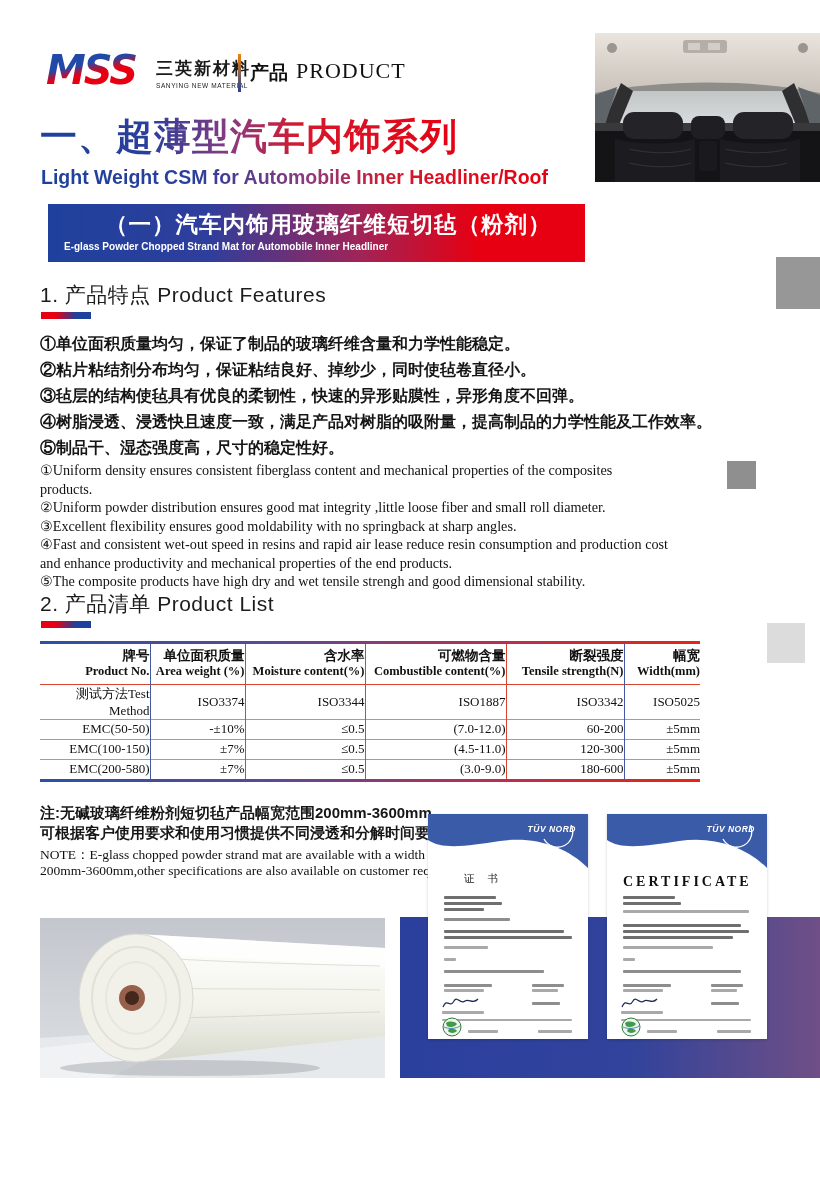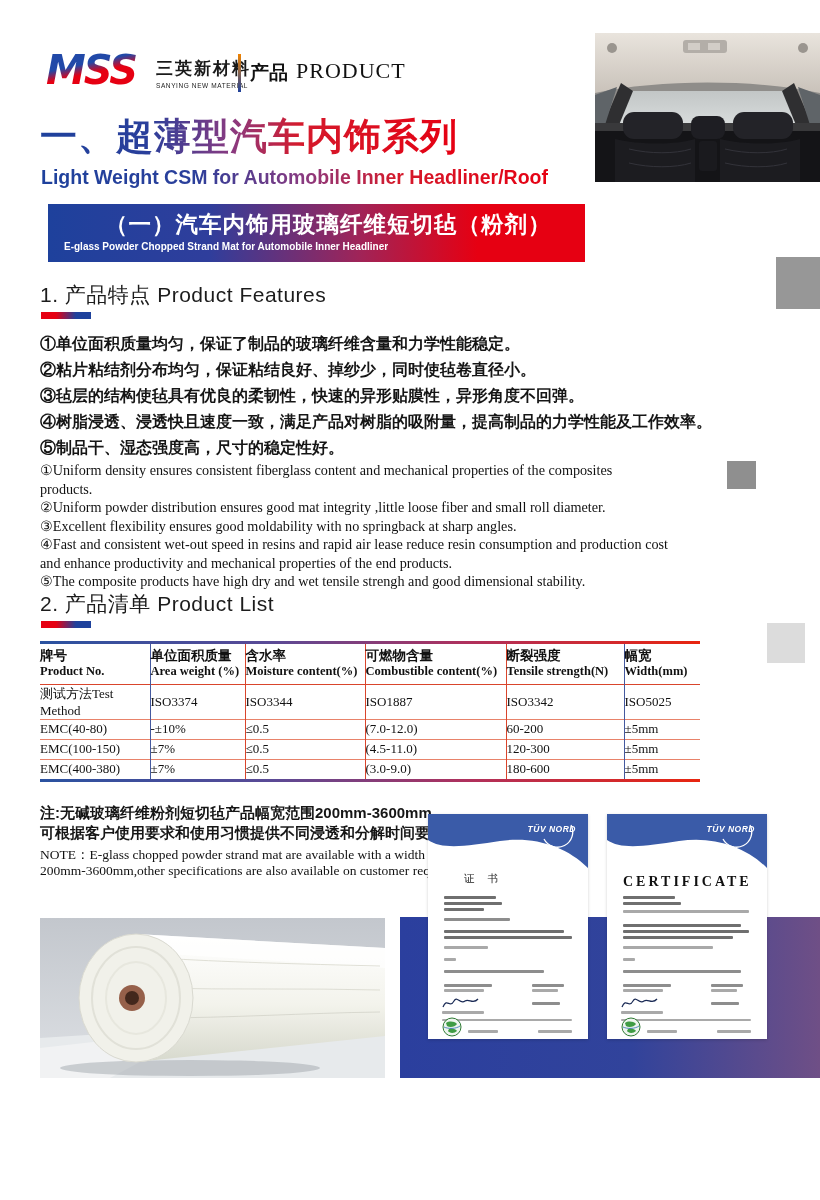--- a/index.html
+++ b/index.html
@@ -50,21 +50,21 @@
         font-family:"Liberation Serif",serif;}
   .features-en div{font-size:14.2px;color:#111;line-height:18.5px;}
   .features-en .just{text-align:justify;}
 
   
   .tablewrap{position:absolute;left:40px;top:641px;width:660px;}
   .t-gradbar{height:3px;
         background:linear-gradient(90deg,#2a52a0 0%,#5a4a96 35%,#b0305c 65%,#e8250f 100%);}
   table.spec{border-collapse:collapse;width:660px;table-layout:fixed;
         font-family:"Liberation Serif",serif;color:#111;}
-  table.spec th,table.spec td{text-align:left;vertical-align:middle;padding:0;
+  table.spec th,table.spec td{text-align:right;vertical-align:middle;padding:0;
         border-right:1px solid #d9452c;box-sizing:border-box;}
   table.spec .lastcol{border-right:none;}
   table.spec .bsep{border-right-color:#44599f;}
   tr.hrow{height:40px;border-bottom:1px solid #d9452c;}
   tr.drow{height:20px;border-bottom:1px solid #e8826a;}
   tr.drow:last-child{border-bottom:none;}
   .h-cn{font-size:13.5px;font-weight:600;line-height:16px;}
   .h-en{font-size:12.5px;line-height:15px;}
   td.dcell{font-size:13px;}
 
@@ -219,37 +219,37 @@
       </tr>
       <tr class="drow">
         <td class="dcell bsep">测试方法Test Method</td>
         <td class="dcell">ISO3374</td>
         <td class="dcell">ISO3344</td>
         <td class="dcell">ISO1887</td>
         <td class="dcell bsep">ISO3342</td>
         <td class="dcell lastcol">ISO5025</td>
       </tr>
       <tr class="drow">
-        <td class="dcell bsep">EMC(40-80)</td>
+        <td class="dcell bsep">EMC(50-50)</td>
         <td class="dcell">-±10%</td>
         <td class="dcell">≤0.5</td>
         <td class="dcell">(7.0-12.0)</td>
         <td class="dcell bsep">60-200</td>
         <td class="dcell lastcol">±5mm</td>
       </tr>
       <tr class="drow">
         <td class="dcell bsep">EMC(100-150)</td>
         <td class="dcell">±7%</td>
         <td class="dcell">≤0.5</td>
         <td class="dcell">(4.5-11.0)</td>
         <td class="dcell bsep">120-300</td>
         <td class="dcell lastcol">±5mm</td>
       </tr>
       <tr class="drow">
-        <td class="dcell bsep">EMC(400-380)</td>
+        <td class="dcell bsep">EMC(200-580)</td>
         <td class="dcell">±7%</td>
         <td class="dcell">≤0.5</td>
         <td class="dcell">(3.0-9.0)</td>
         <td class="dcell bsep">180-600</td>
         <td class="dcell lastcol">±5mm</td>
       </tr>
     </tbody>
       </table>
     <div class="t-gradbar"></div>
   </div>

